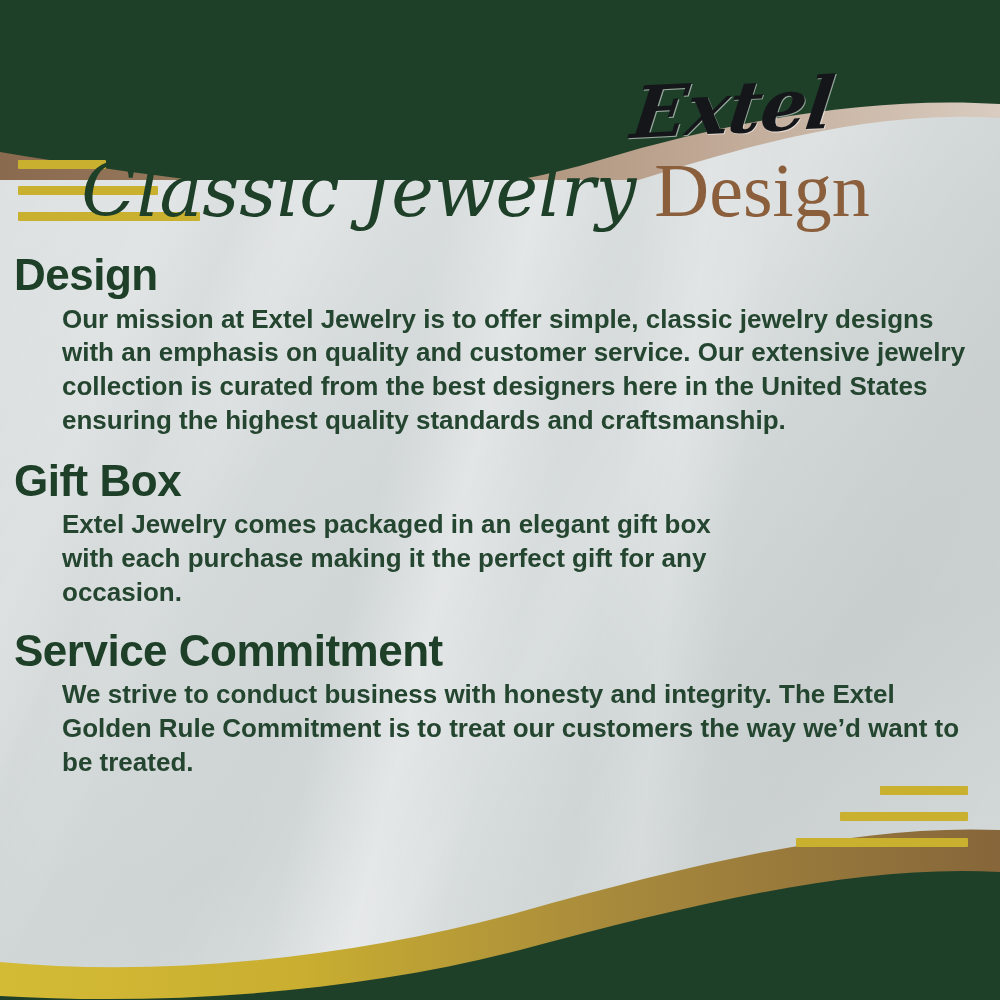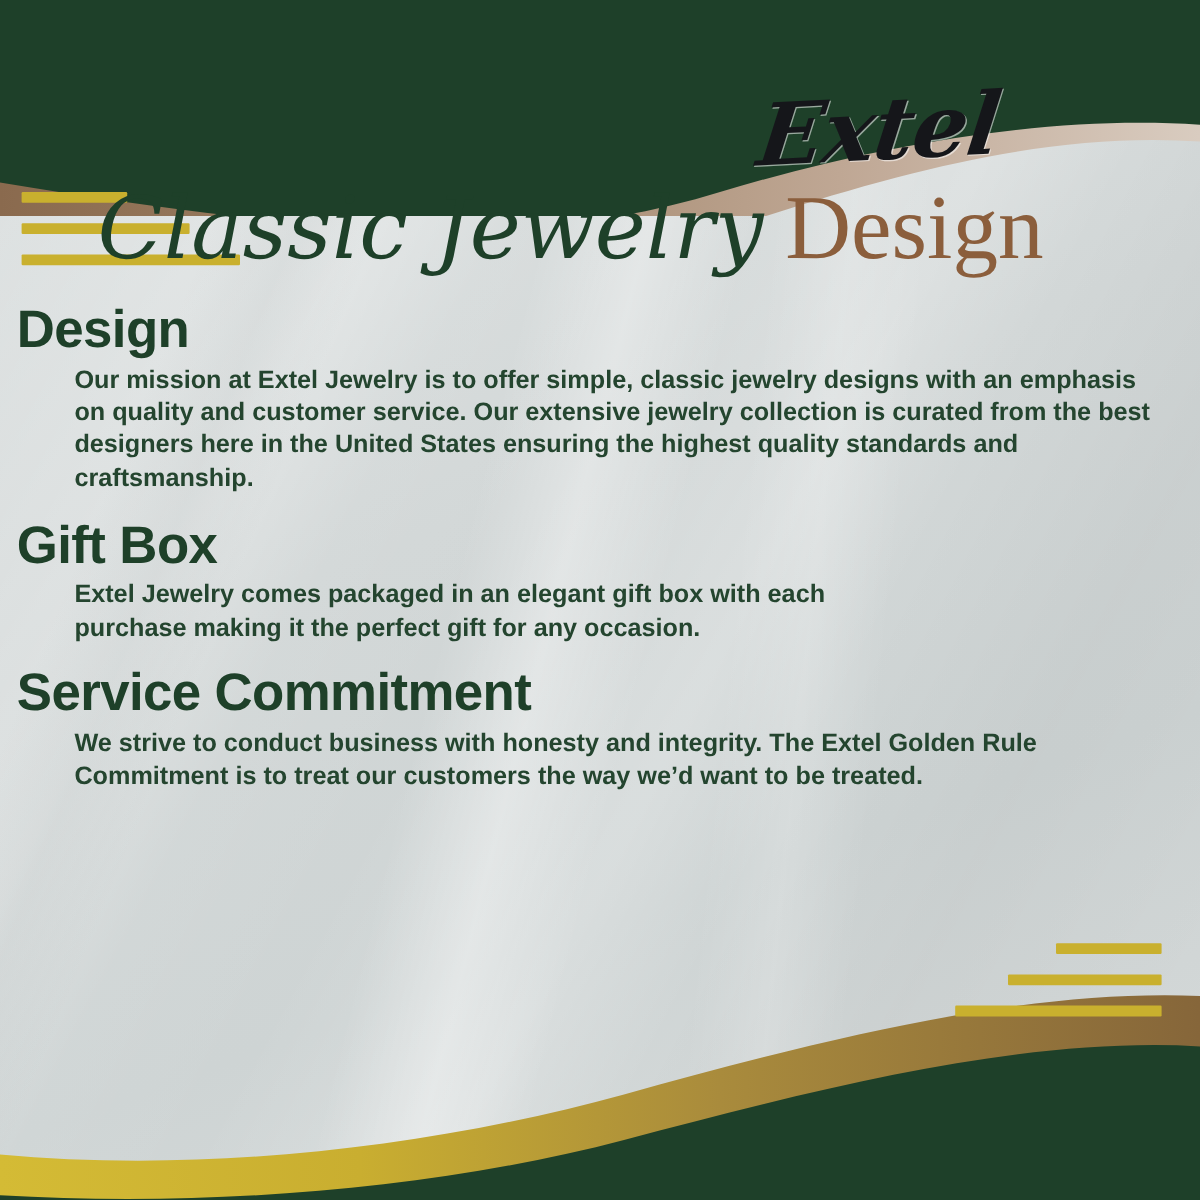--- a/index.html
+++ b/index.html
@@ -141,21 +141,21 @@
     font-weight: 700;
     font-size: 44px;
     line-height: 1.06;
     color: #1e4029;
     letter-spacing: -0.5px;
     margin: 0 0 4px 0;
   }
   .section-body {
     font-family: "Liberation Sans", sans-serif;
     font-weight: 700;
-    font-size: 21px;
+    font-size: 26px;
     line-height: 1.30;
     color: #24452f;
     margin: 0 0 0 48px;
     max-width: 910px;
   }
   .section-gift .section-body { max-width: 700px; }
   .section-mission  { margin-bottom: 20px; }
   .section-materials{ margin-bottom: 22px; }
   .section-service  { margin-bottom: 24px; }
 </style>

